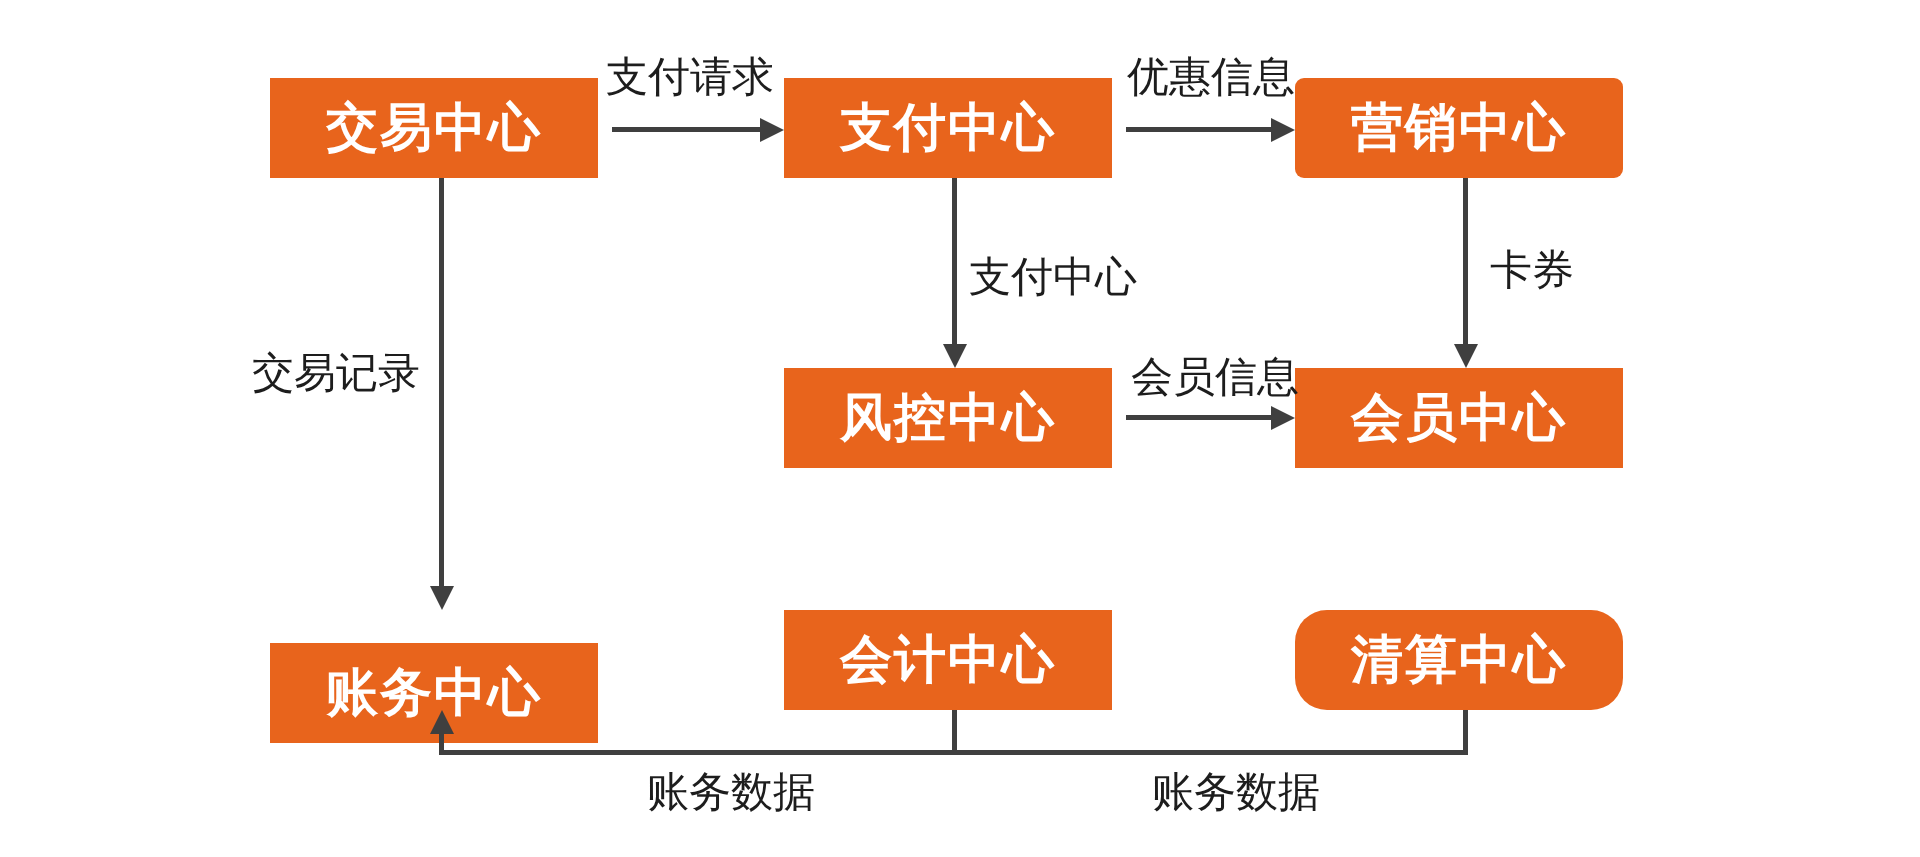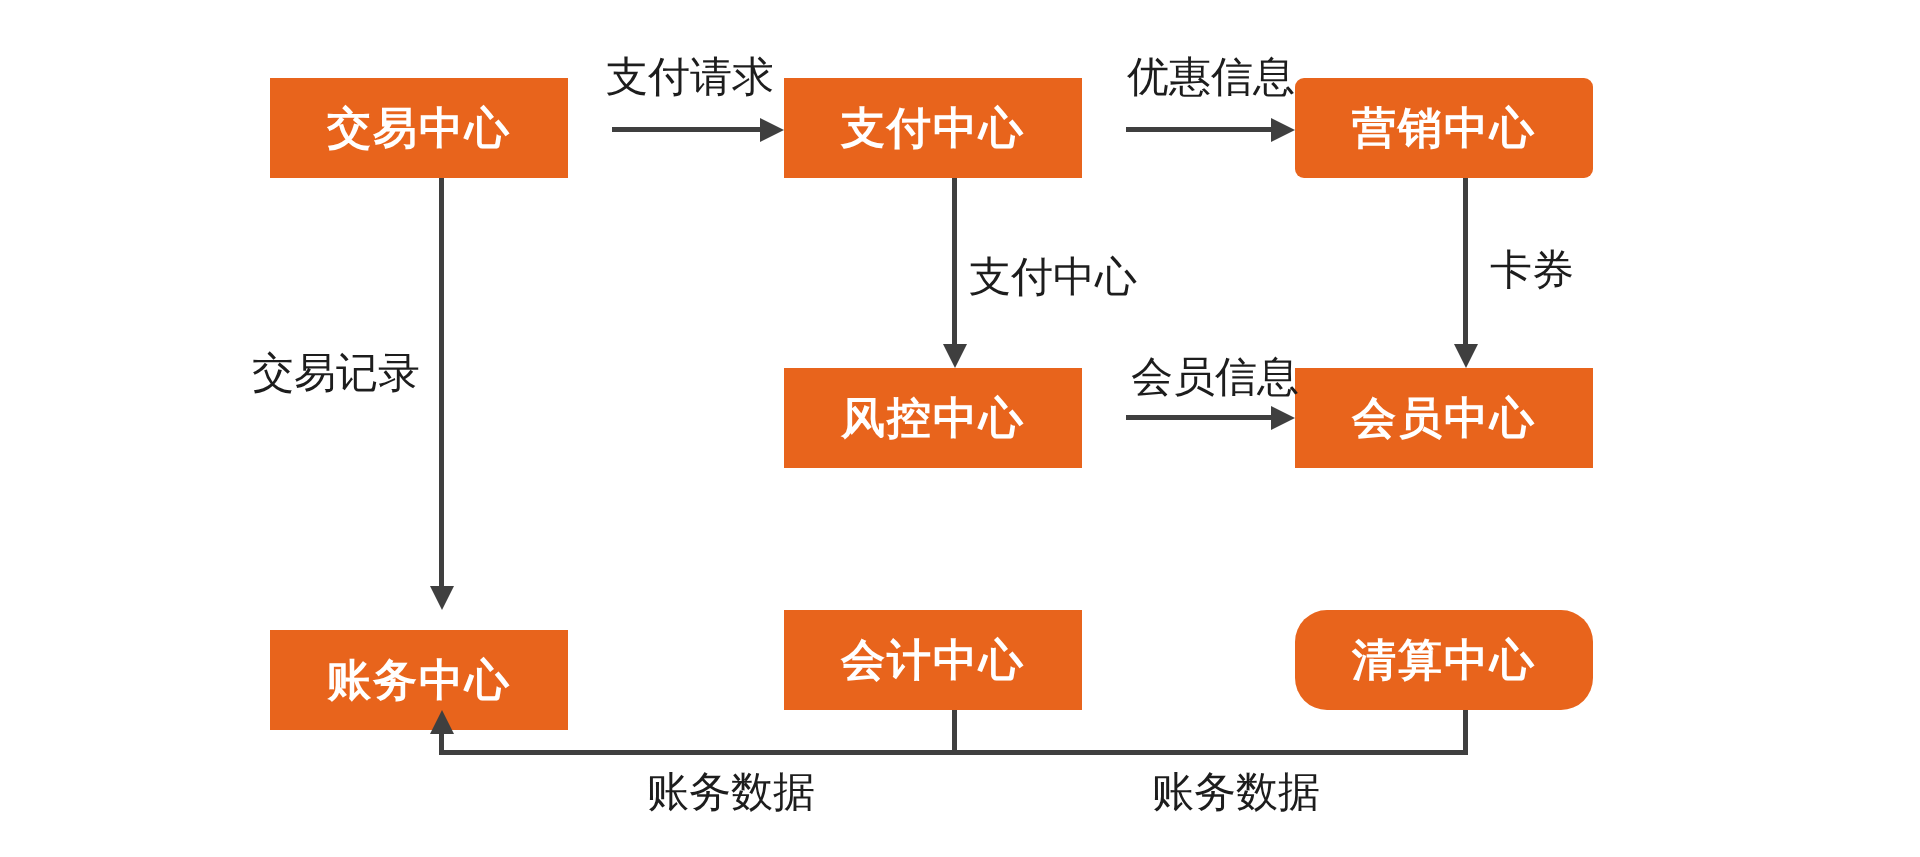--- a/index.html
+++ b/index.html
@@ -10,25 +10,25 @@
   }
   .canvas {
     position: relative;
     width: 1920px;
     height: 857px;
     background: #ffffff;
     overflow: hidden;
   }
   .node {
     position: absolute;
-    width: 298px;
+    width: 328px;
     height: 100px;
     background: #E8641C;
     color: #ffffff;
-    font-size: 44px;
+    font-size: 52px;
     font-weight: 700;
     letter-spacing: 2px;
     display: flex;
     align-items: center;
     justify-content: center;
     white-space: nowrap;
   }
   .edge-label {
     position: absolute;
     transform: translate(-50%, -50%);
@@ -67,21 +67,21 @@
 </head>
 <body>
 
 <div class="canvas">
 
   <div class="node" style="left:270px; top:78px;">交易中心</div>
   <div class="node" style="left:784px; top:78px;">支付中心</div>
   <div class="node" style="left:1295px; top:78px;border-radius:9px;">营销中心</div>
   <div class="node" style="left:784px; top:368px;">风控中心</div>
   <div class="node" style="left:1295px; top:368px;">会员中心</div>
-  <div class="node" style="left:270px; top:630px;">账务中心</div>
+  <div class="node" style="left:270px; top:643px;">账务中心</div>
   <div class="node" style="left:784px; top:610px;">会计中心</div>
   <div class="node" style="left:1295px; top:610px;border-radius:32px;">清算中心</div>
 
   <div class="hline" style="left:612px; top:127px; width:152px;"></div>
   <div class="arrow-right" style="left:760px; top:118px;"></div>
   <span class="edge-label" style="left:690px; top:77px;">支付请求</span>
 
   <div class="hline" style="left:1126px; top:127px; width:149px;"></div>
   <div class="arrow-right" style="left:1271px; top:118px;"></div>
   <span class="edge-label" style="left:1211px; top:77px;">优惠信息</span>

